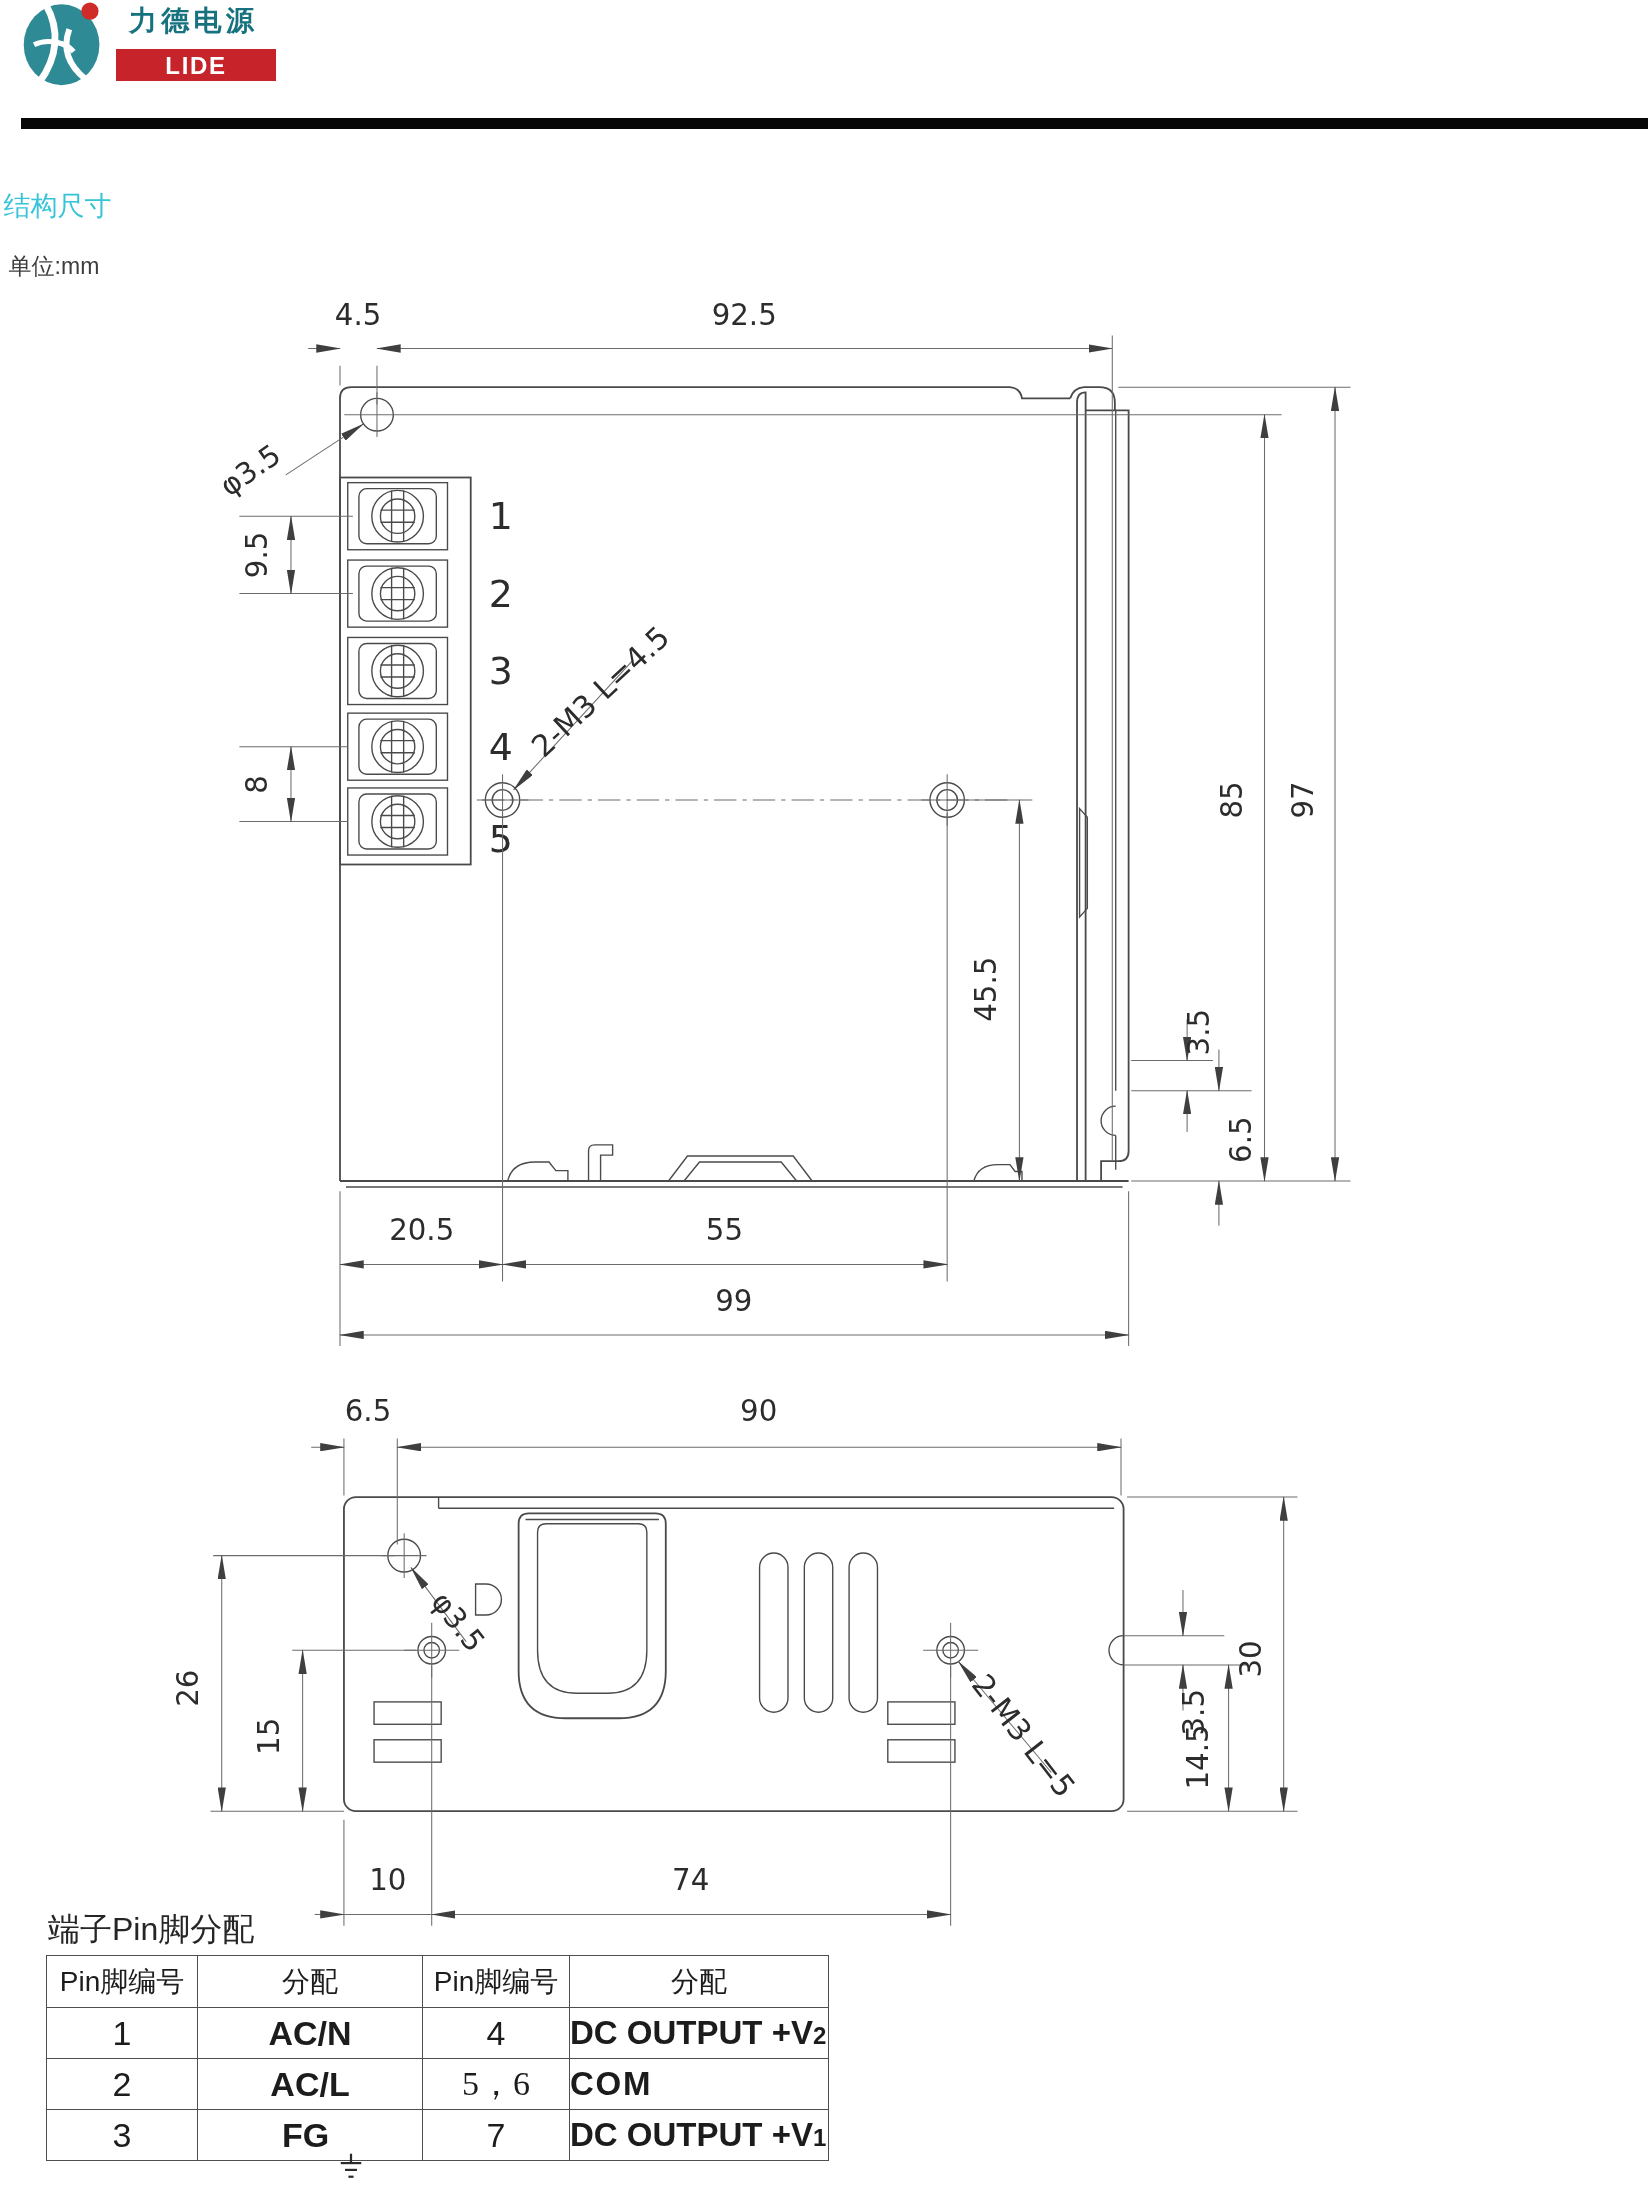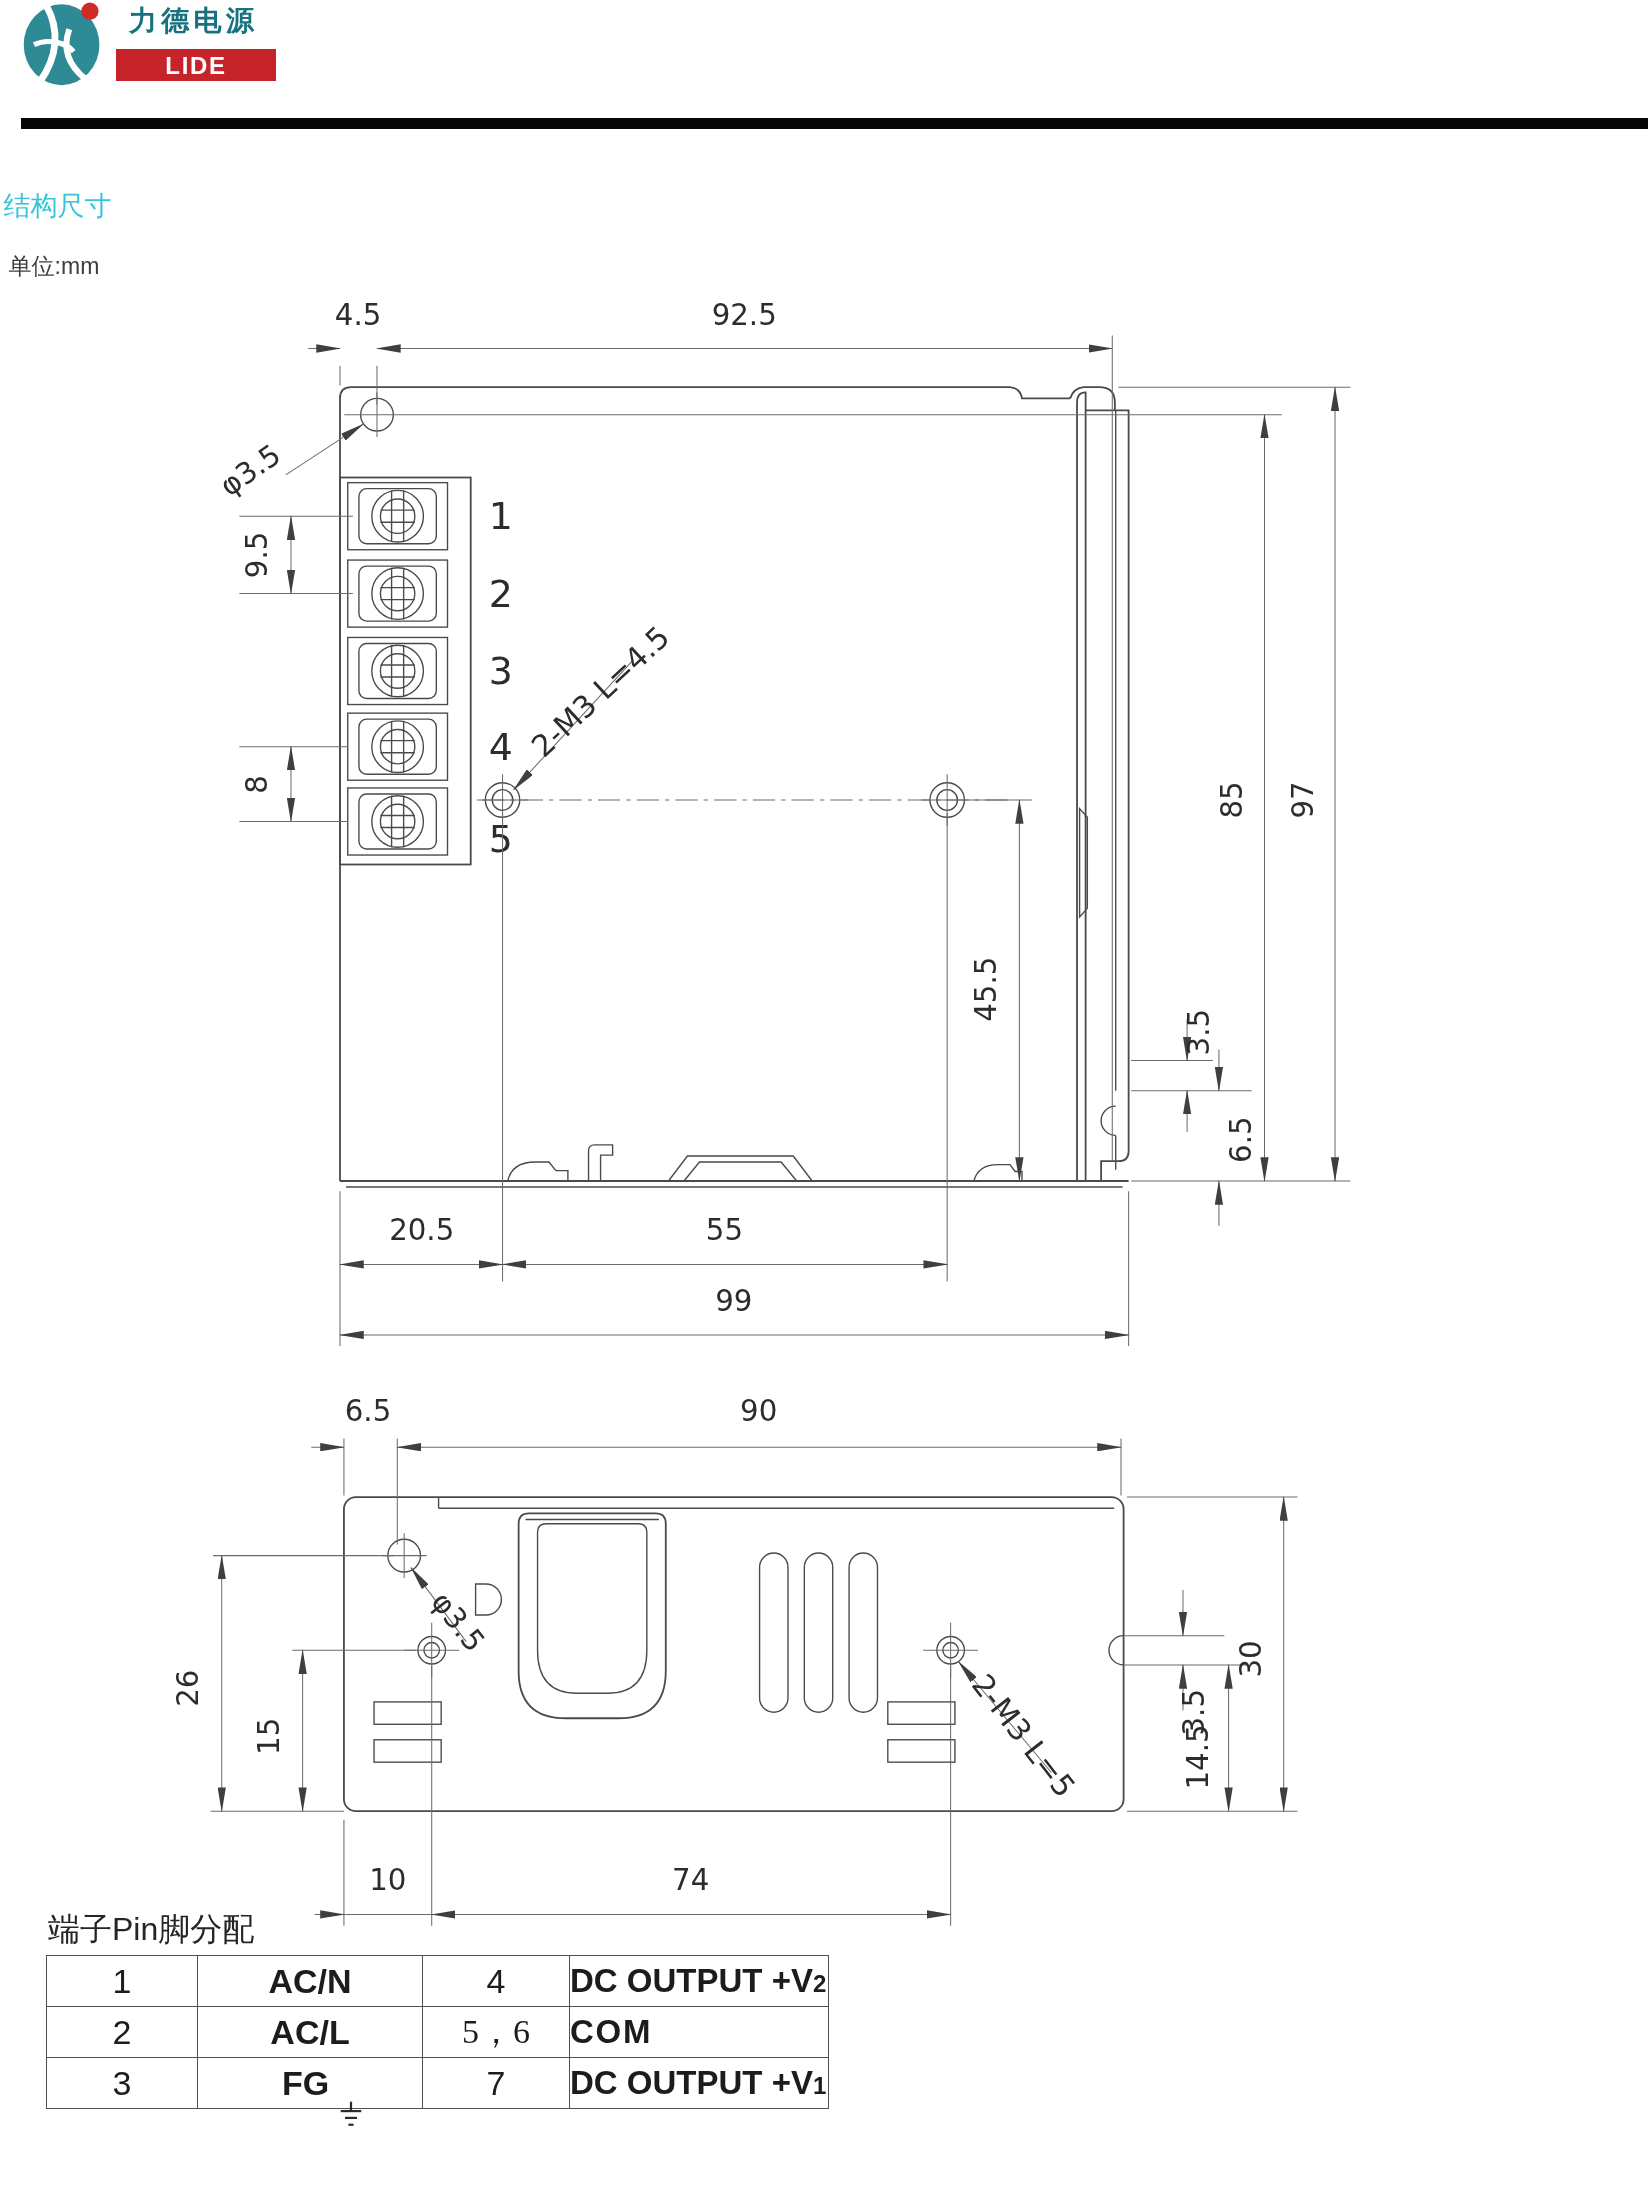--- a/index.html
+++ b/index.html
@@ -317,20 +317,26 @@
   <div class="abs table-title">端子Pin脚分配</div>
 
   <table class="pin">
     <colgroup>
         <col style="width:151px">
         <col style="width:225px">
         <col style="width:147px">
         <col style="width:259px">
       </colgroup>
     <tbody>
+        <tr>
+      <th>Pin脚编号</th>
+      <th>分配</th>
+      <th>Pin脚编号</th>
+      <th>分配</th>
+    </tr>
     <tr>
       <td class="pin-no">1</td>
       <td class="assign">AC/N</td>
       <td class="pin-no">4</td>
       <td class="assign-r"><span>DC OUTPUT +V</span><span class="sub">2</span></td>
     </tr>
     <tr>
       <td class="pin-no">2</td>
       <td class="assign">AC/L</td>
       <td class="pin-no serif">5，6</td>

